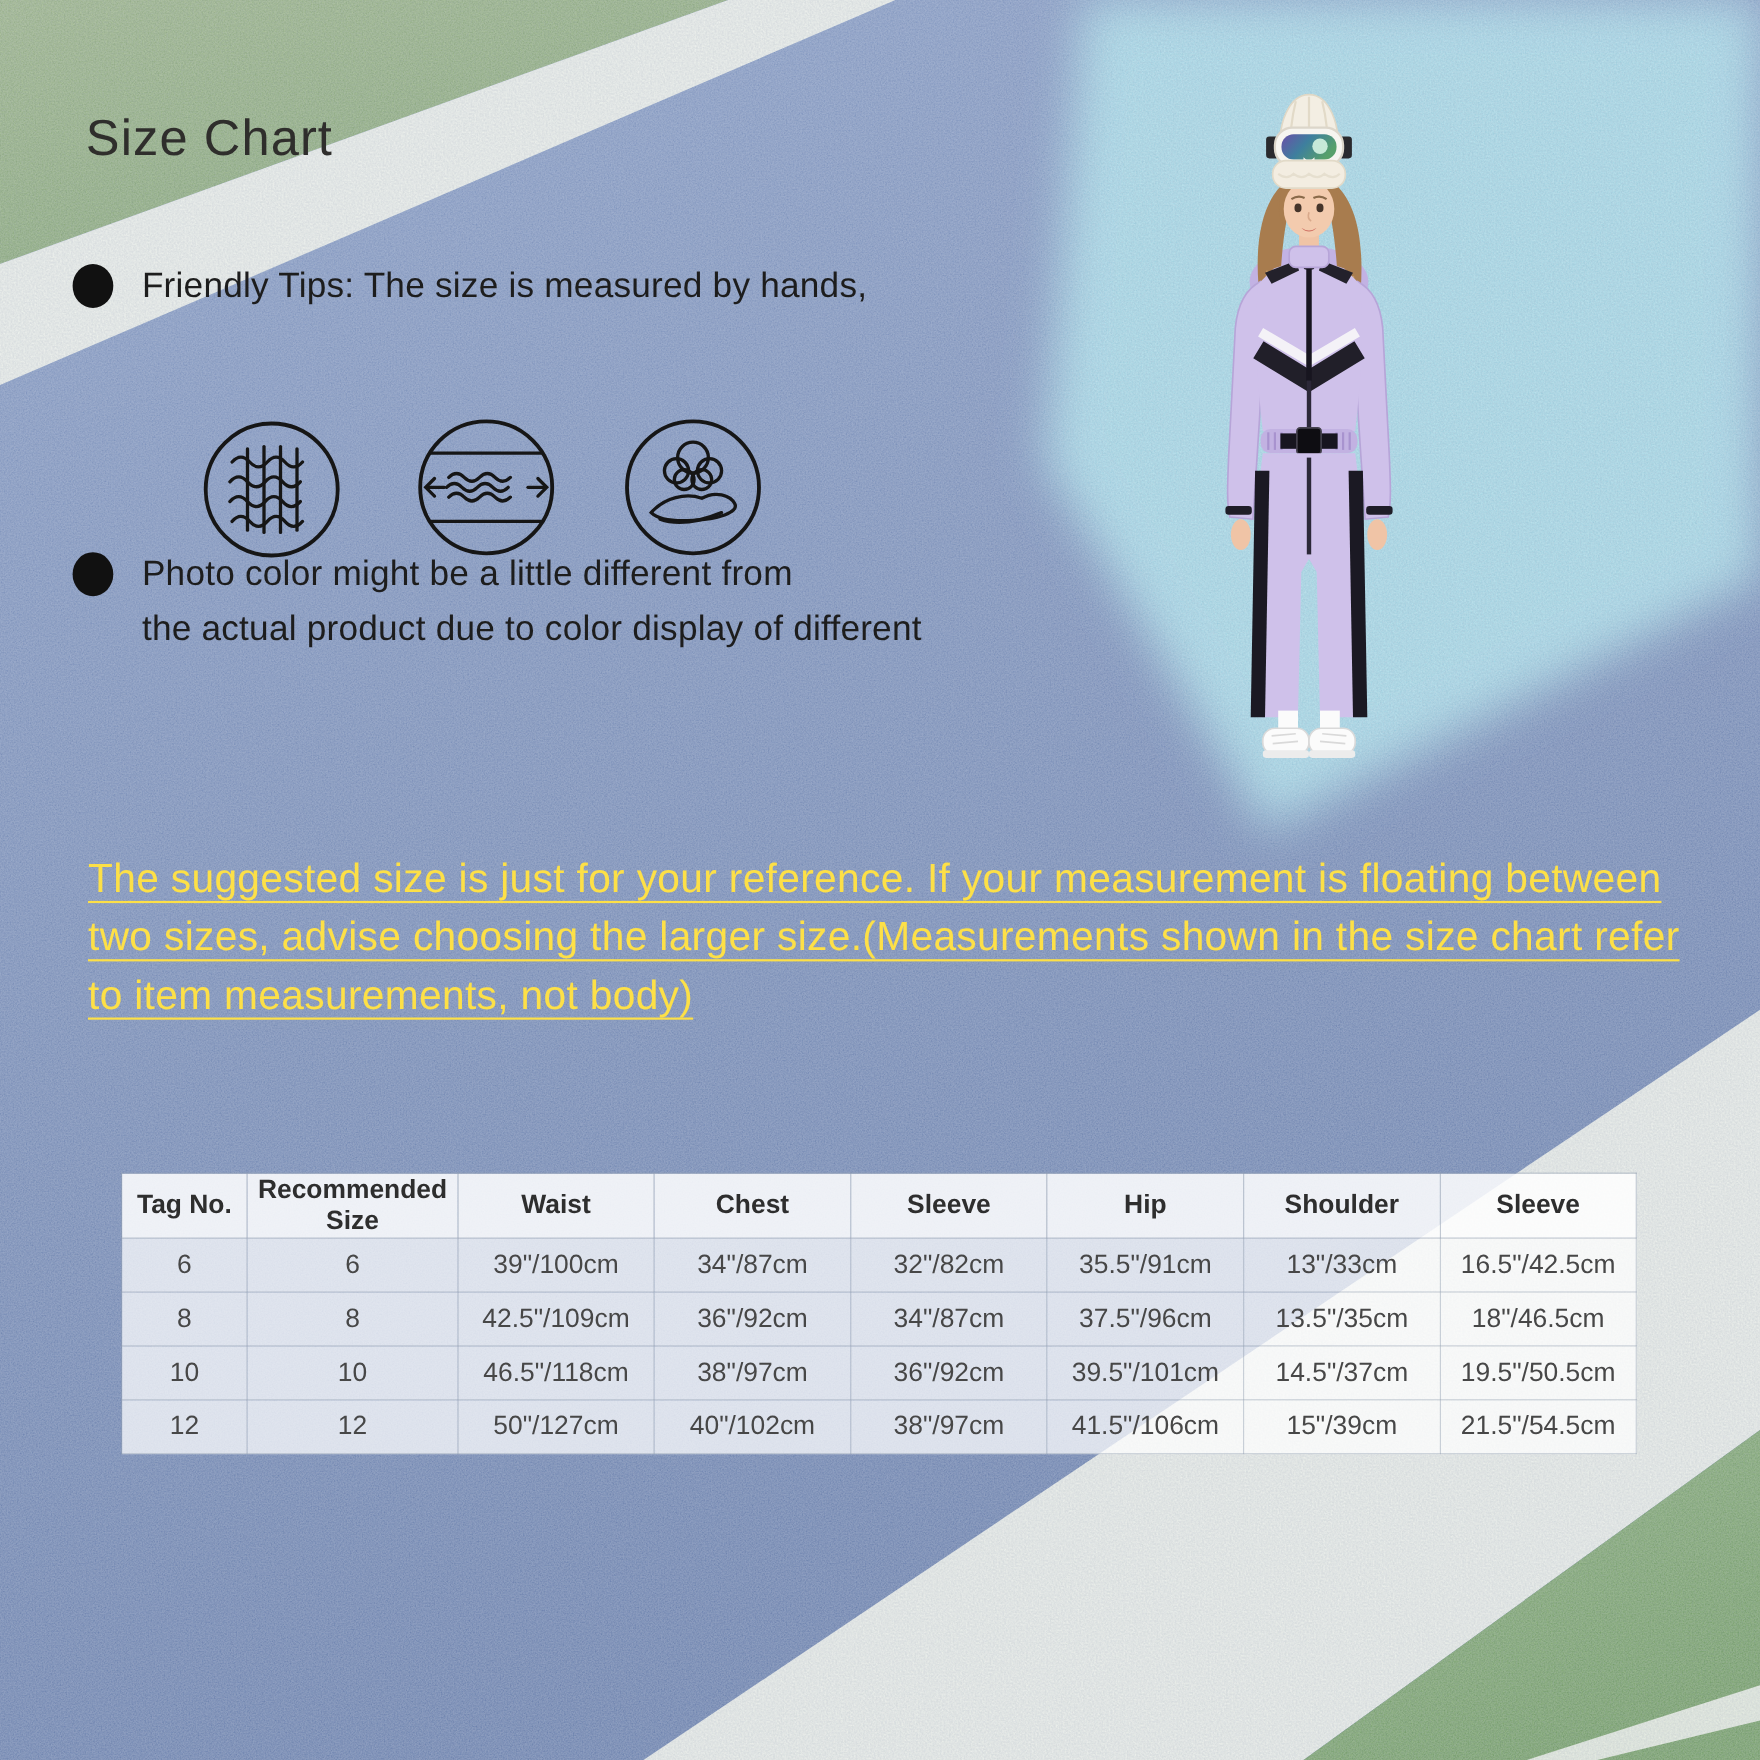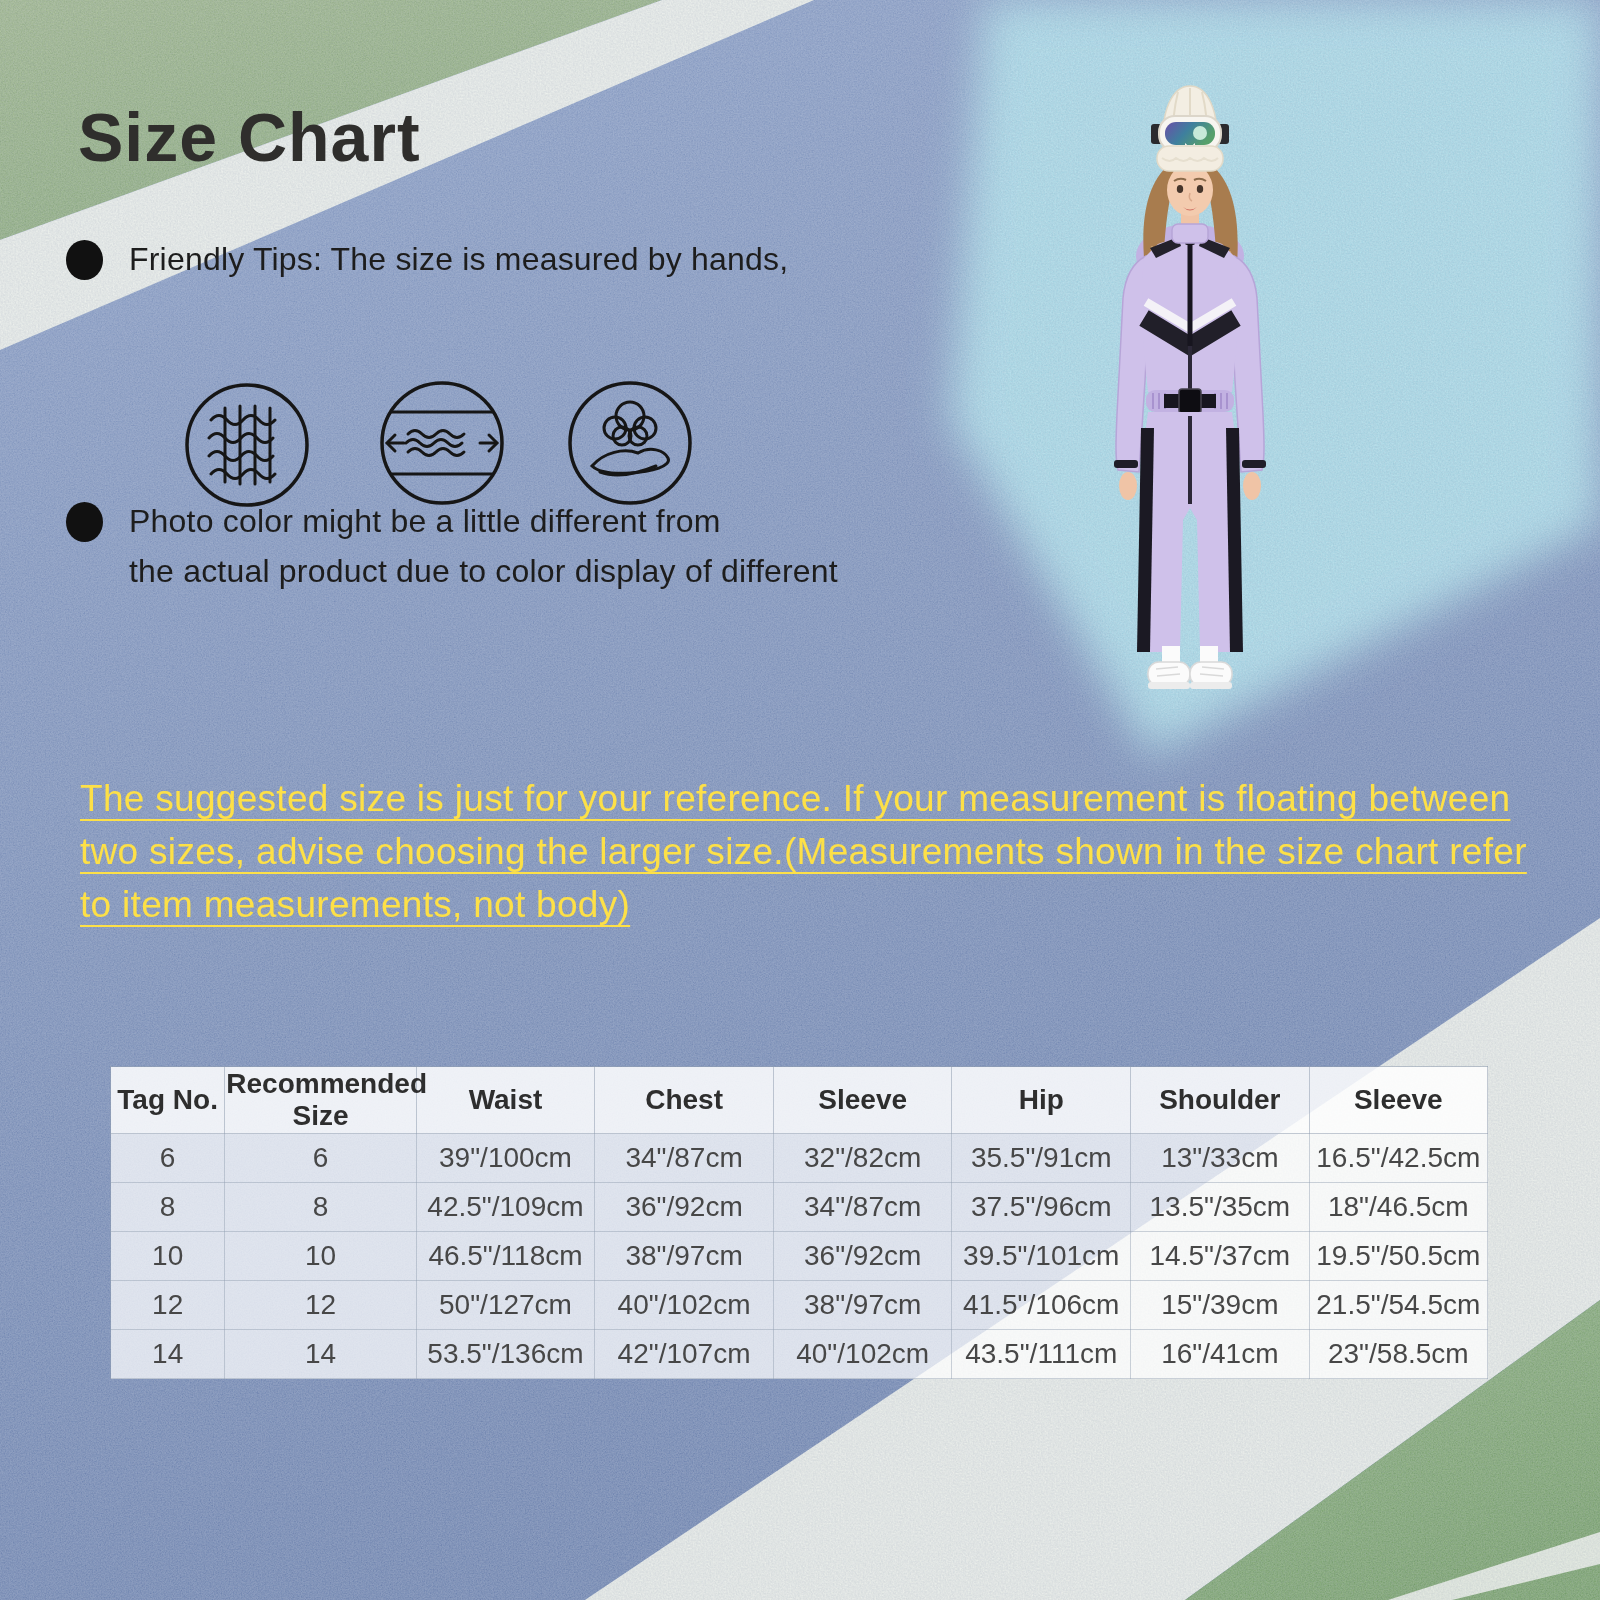--- a/index.html
+++ b/index.html
@@ -4,21 +4,21 @@
 <style>
   html,body{margin:0;padding:0;background:#444;}
   .canvas{
     position:relative;width:1600px;height:1600px;overflow:hidden;
     font-family:"Liberation Sans",sans-serif;
   }
   .bg{position:absolute;left:0;top:0;z-index:0;}
   .layer{position:absolute;z-index:2;}
   .page-title{
     left:78px;top:98px;
-    font-size:68px;font-weight:700;letter-spacing:1px;color:#2f2e2c;
+    font-size:46px;font-weight:400;letter-spacing:1px;color:#2f2e2c;
   }
   .tip{position:absolute;z-index:2;display:flex;align-items:flex-start;}
   .tip-dot{
     width:37px;height:40px;border-radius:50%;background:#111;
     flex:0 0 auto;margin-top:6px;
   }
   .tip-text{
     margin-left:26px;font-size:32px;line-height:50px;color:#1d1d1d;
     font-weight:500;letter-spacing:.2px;
   }
@@ -31,21 +31,21 @@
   }
   .note div{white-space:nowrap;}
   .note span{
     text-decoration:underline;
     text-decoration-thickness:2px;
     text-underline-offset:8px;
   }
   table.size{
     position:absolute;left:110px;top:1066px;width:1378px;z-index:2;
     border-collapse:collapse;table-layout:fixed;
-    font-size:28px;color:#474747;
+    font-size:24px;color:#474747;
   }
   table.size th{
     background:rgba(255,255,255,0.86);
     font-weight:700;color:#2e2e2e;height:48px;
     border:1px solid rgba(145,158,176,.55);
   }
   table.size td{
     background:rgba(255,255,255,0.72);
     height:46px;text-align:center;
     border:1px solid rgba(145,158,176,.45);
@@ -322,26 +322,16 @@
         <tr>
           <td>12</td>
           <td>12</td>
           <td>50"/127cm</td>
           <td>40"/102cm</td>
           <td>38"/97cm</td>
           <td>41.5"/106cm</td>
           <td>15"/39cm</td>
           <td>21.5"/54.5cm</td>
         </tr>
-        <tr>
-          <td>14</td>
-          <td>14</td>
-          <td>53.5"/136cm</td>
-          <td>42"/107cm</td>
-          <td>40"/102cm</td>
-          <td>43.5"/111cm</td>
-          <td>16"/41cm</td>
-          <td>23"/58.5cm</td>
-        </tr>
       </tbody>
     </table>
 
 </div>
 
 </body></html>

